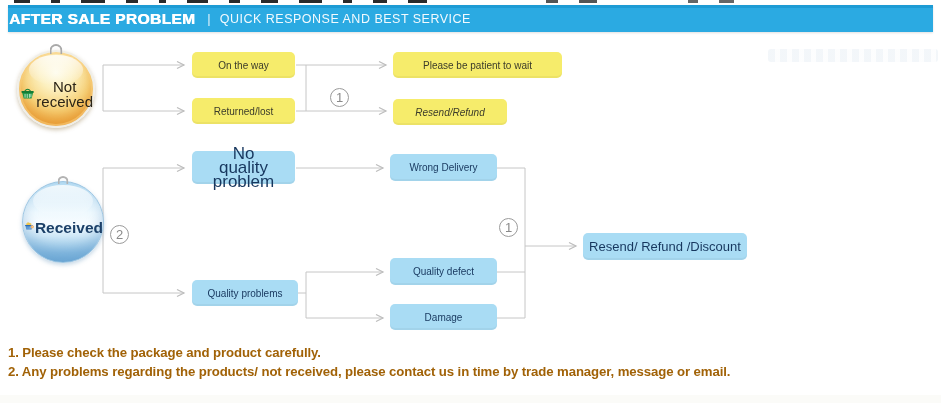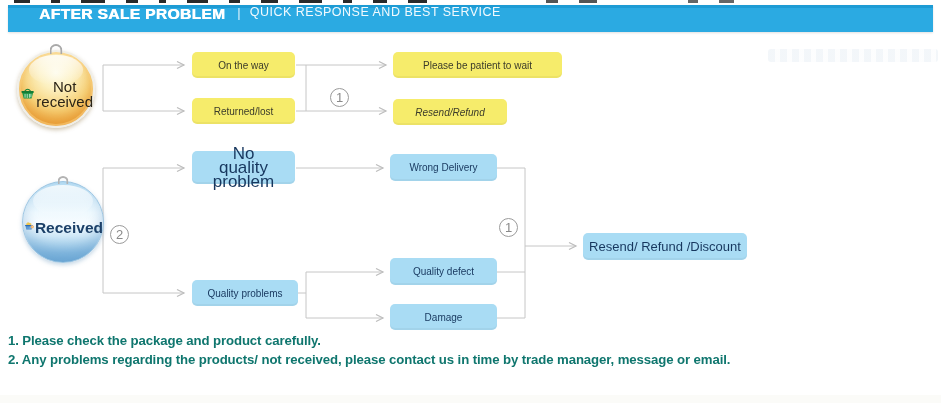--- a/index.html
+++ b/index.html
@@ -21,21 +21,21 @@
   .top-artifacts i:nth-child(11){width:14px}.top-artifacts i:nth-child(12){width:19px}
   .top-artifacts i:nth-child(13){width:12px;margin-left:98px;background:#555}
   .top-artifacts i:nth-child(14){width:18px;background:#555}
   .top-artifacts i:nth-child(15){width:10px;margin-left:70px;background:#666}
   .top-artifacts i:nth-child(16){width:15px;background:#666}
 
   
   .banner {
     position:absolute; left:8px; top:5px; width:925px; height:27px;
     background:linear-gradient(180deg,#1d9bd4 0,#1d9bd4 3px,#2baae2 3px);
-    display:flex; align-items:flex-start; padding-left:31px; box-sizing:border-box;
+    display:flex; align-items:center; padding-left:1px; box-sizing:border-box;
     box-shadow:0 1px 2px rgba(0,0,0,.12);
   }
   .banner-title {
     color:#ffffff; font-size:15.5px; font-weight:bold; letter-spacing:.4px;
     text-shadow:.6px 0 #ffffff; white-space:nowrap;
   }
   .banner-sep { color:rgba(255,255,255,.85); font-size:13px; margin:0 9px 0 12px; }
   .banner-subtitle { color:#f2fafe; font-size:12.5px; letter-spacing:.5px; white-space:nowrap; }
 
   
@@ -95,21 +95,21 @@
   }
   .badge-blue .hanger { width:11px; height:8px; top:-6px; border-color:#b3b3b3; }
   .badge-label-orange {
     margin-top:1px; color:#2b2417; font-size:15px; line-height:15px; text-align:center; z-index:1;
   }
   .badge-label-blue {
     margin-top:4px; color:#1c4068; font-size:15.5px; font-weight:bold; text-align:center; z-index:1;
   }
 
   
-  .notes { position:absolute; left:8px; top:332px; width:920px; color:#0f766e; }
+  .notes { position:absolute; left:8px; top:344px; width:920px; color:#a16207; }
   .note { font-size:13.2px; font-weight:bold; line-height:18.5px; letter-spacing:-.1px; white-space:nowrap; }
 
   .bottom-strip { position:absolute; left:0; top:395px; width:941px; height:8px; background:#fbfbf8; }
 </style>
 </head>
 <body>
 
 <div class="stage">
 
   <div class="top-artifacts">

